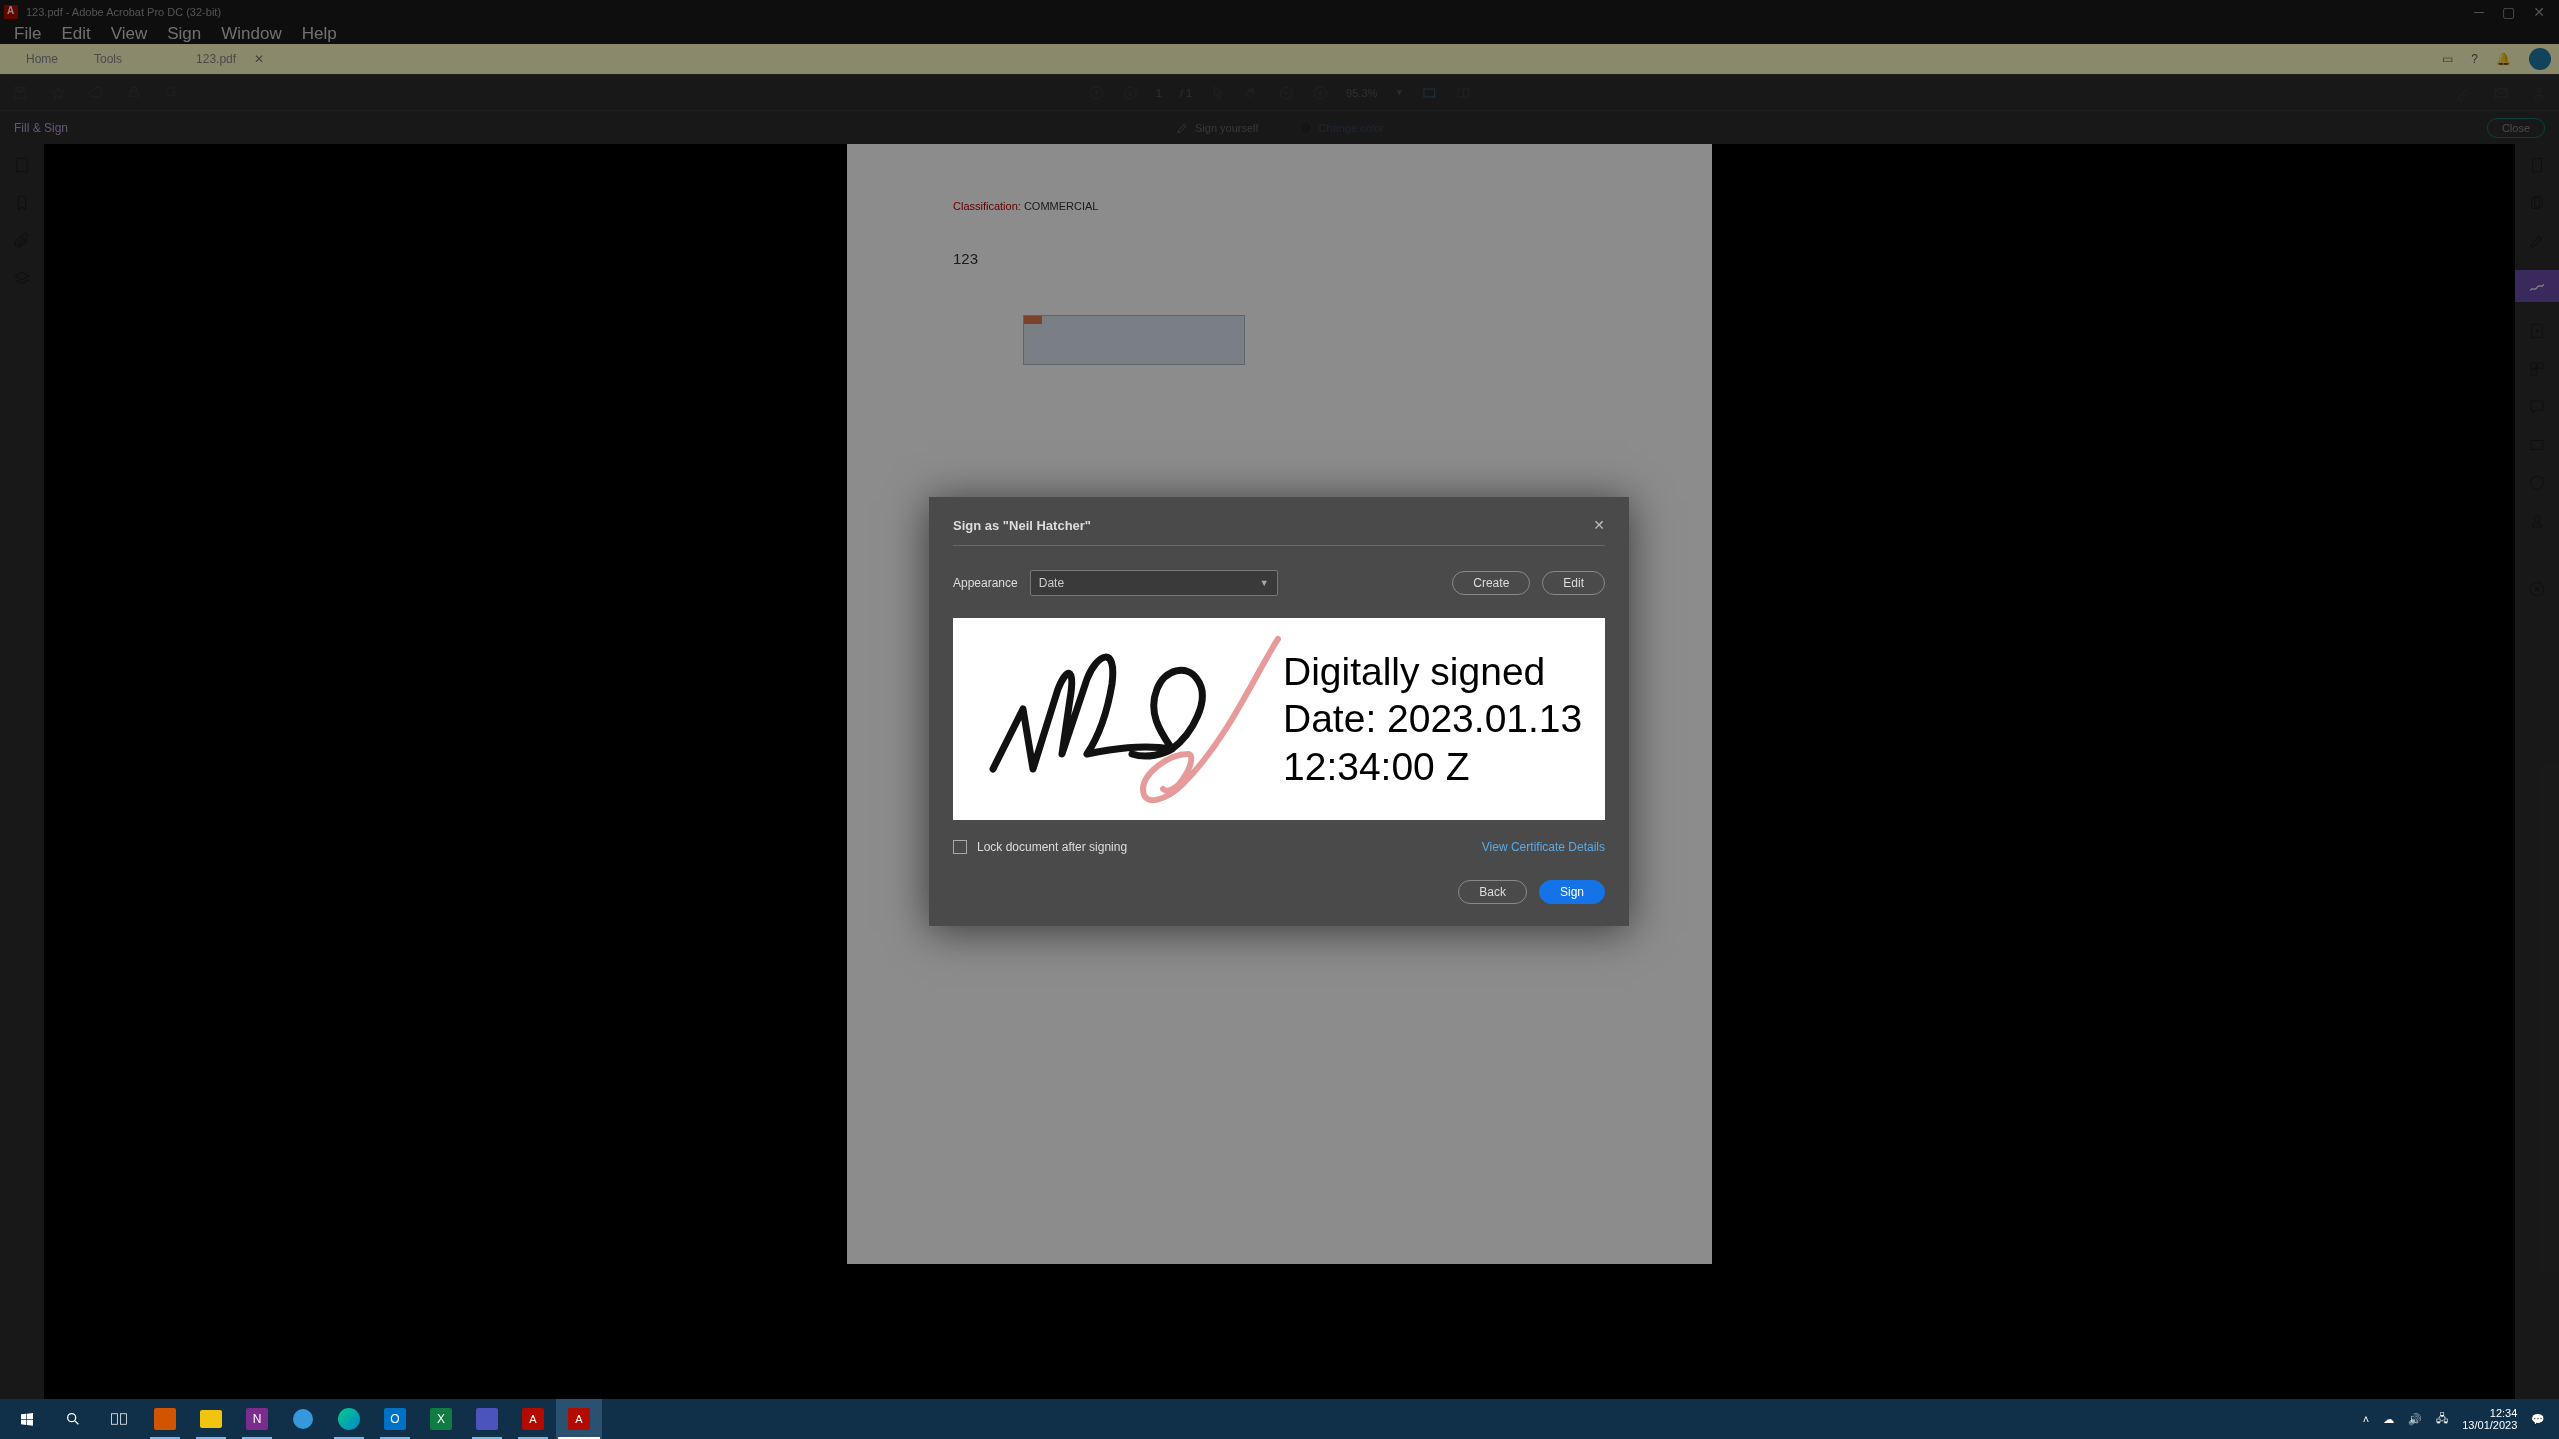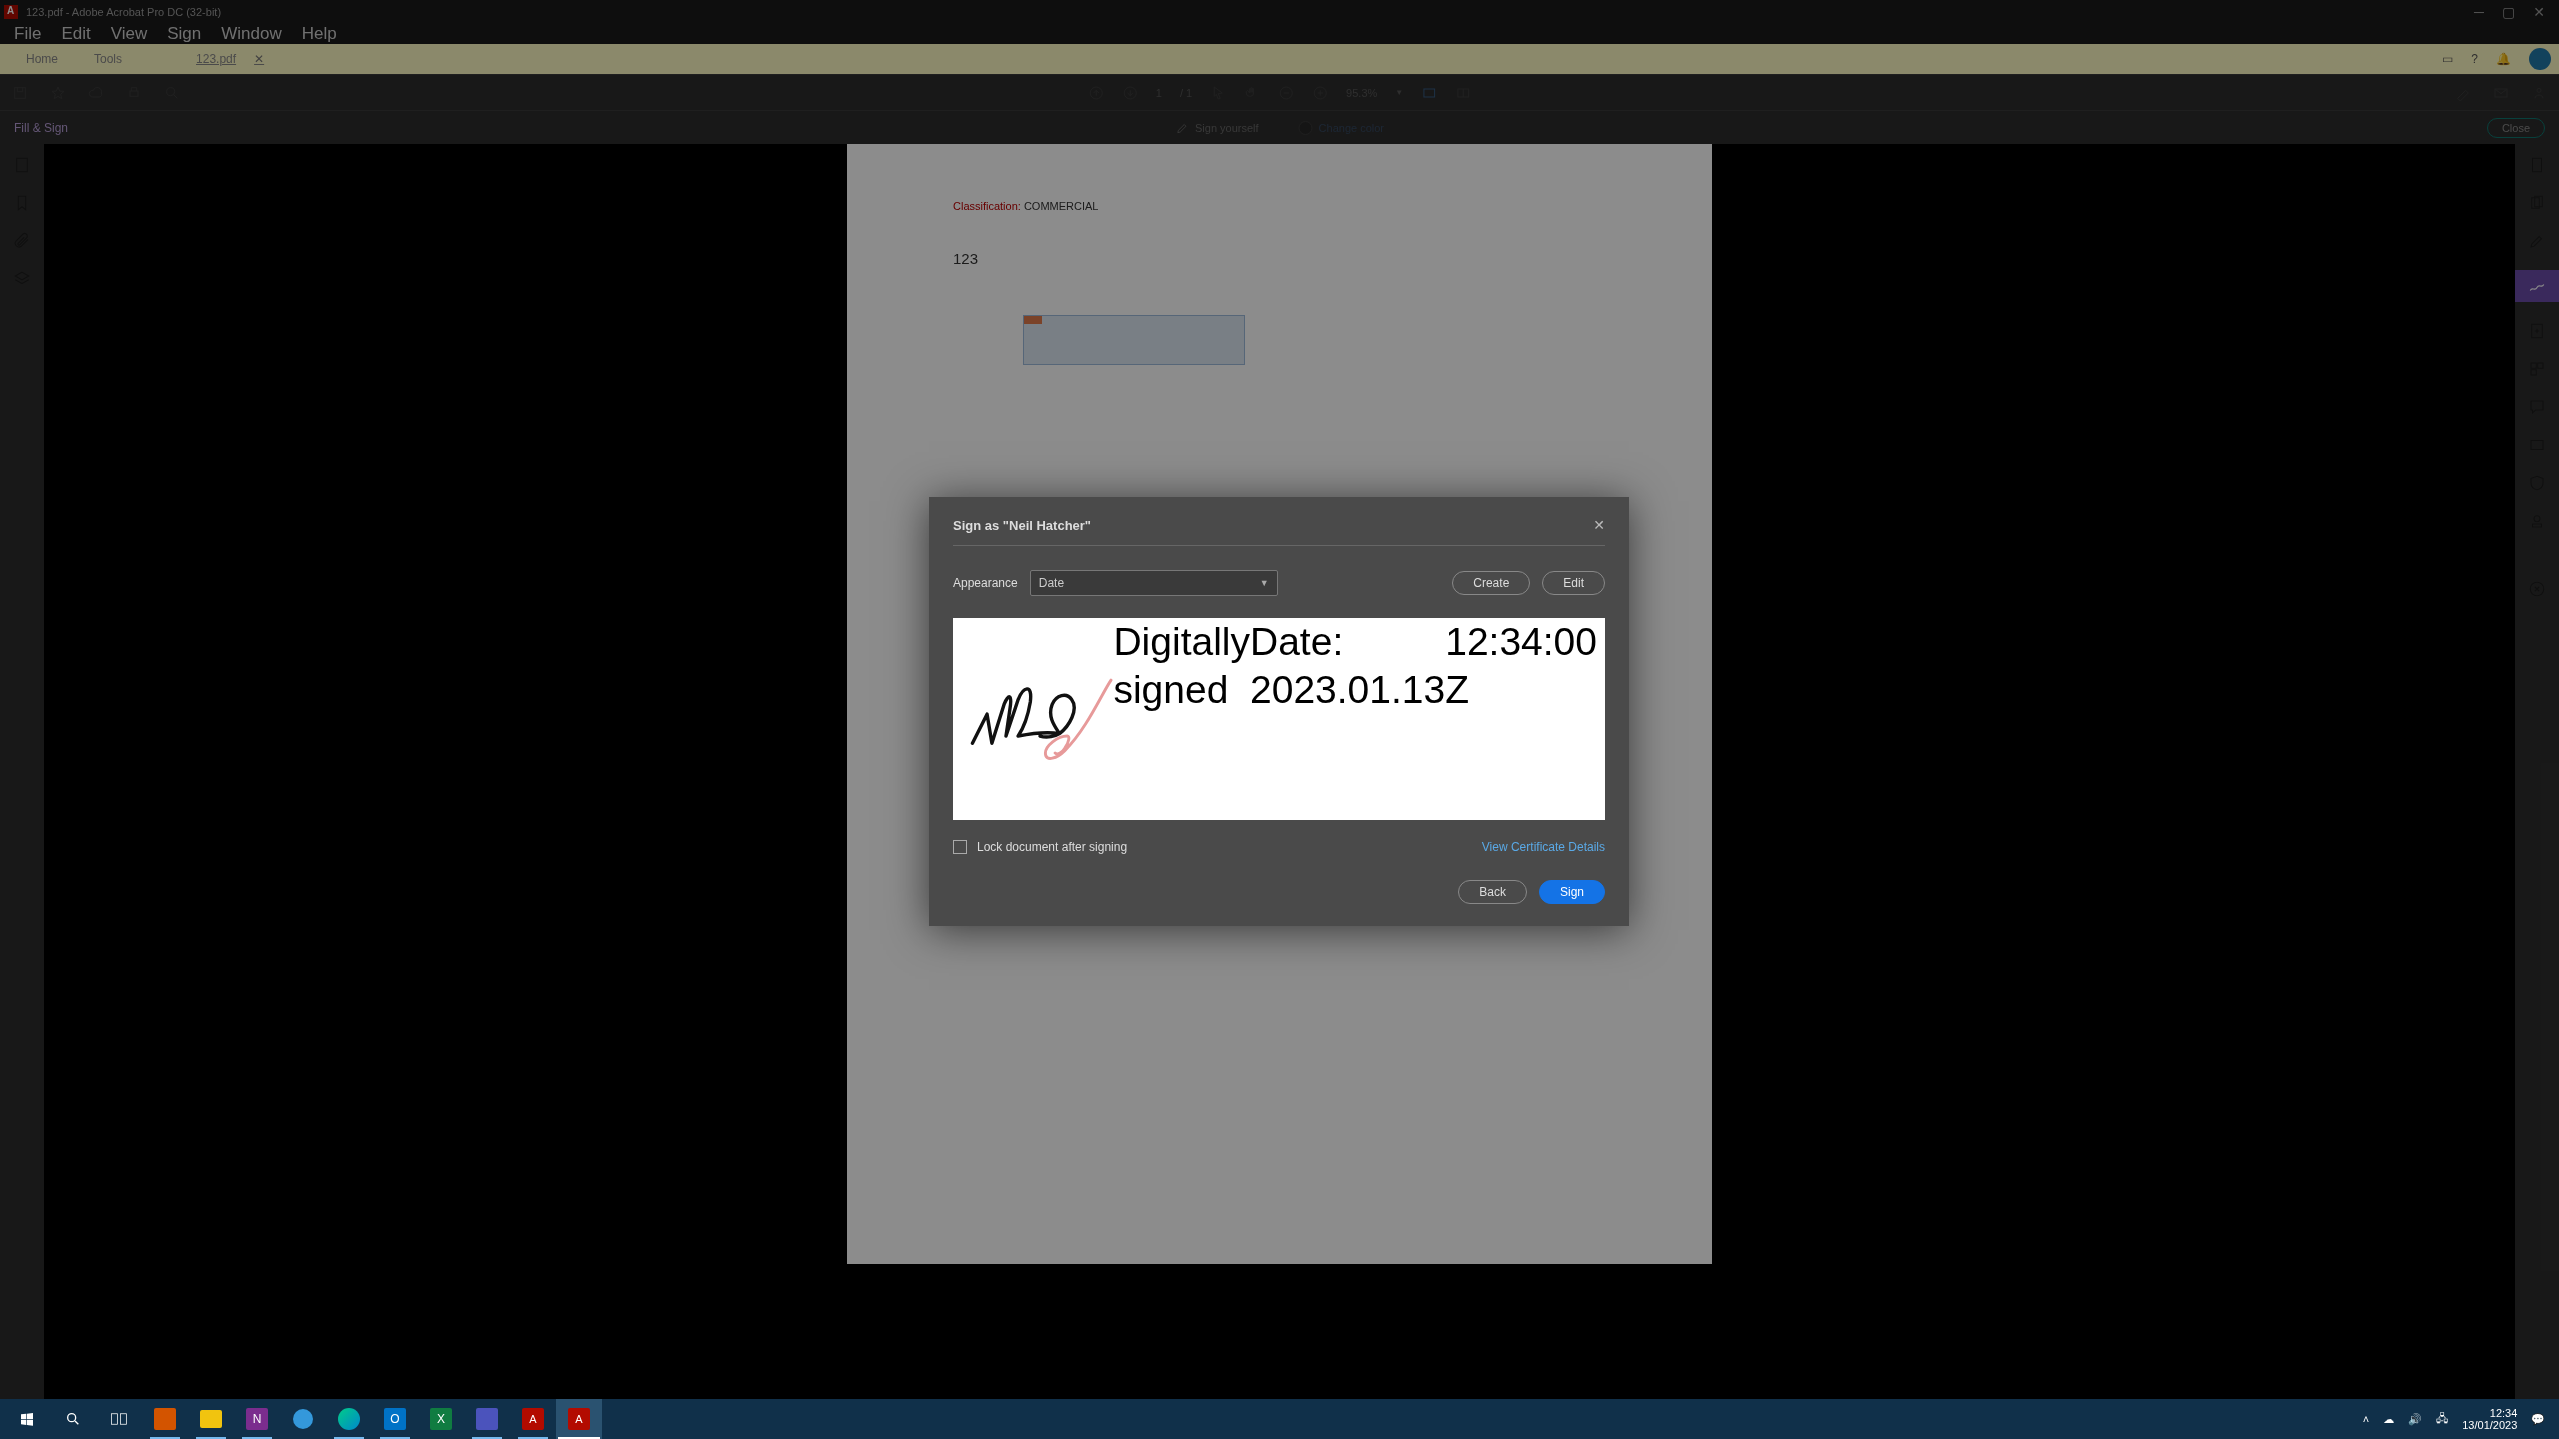--- a/index.html
+++ b/index.html
@@ -46,21 +46,21 @@
 
 .tabbar {
   background: #fef9c3;
   height: 30px;
   display: flex;
   align-items: center;
   padding: 0 8px;
   color: #888;
 }
 .tabbar .tab-btn { padding: 6px 18px; cursor: pointer; color: #888; }
-.tabbar .doc-tab { display: flex; align-items: center; padding: 0 16px; margin-left: 40px; text-decoration: underline; }
+.tabbar .doc-tab { display: flex; align-items: center; padding: 0 16px; margin-left: 40px; }
 .tabbar .doc-tab .tab-close { margin-left: 18px; color: #777; cursor: pointer; }
 .tabbar .right-icons { margin-left: auto; display: flex; gap: 18px; align-items: center; color: #555; }
 .tabbar .avatar { width: 22px; height: 22px; border-radius: 50%; background: #2178a8; }
 
 
 .toolbar {
   background: #2d2d2d;
   height: 36px;
   border-top: 1px solid #3a3a3a;
   display: flex;
@@ -179,21 +179,21 @@
 }
 .preview-sig {
   width: 330px;
   position: relative;
 }
 .preview-sig svg {
   position: absolute; inset: 0; width: 100%; height: 100%;
 }
 .preview-text {
   flex: 1;
-  display: flex; flex-direction: row; justify-content: flex-end;
+  display: flex; flex-direction: column; justify-content: center;
   padding-right: 8px;
 }
 .preview-text span {
   font-family: Arial, sans-serif;
   color: #000;
   font-size: 39px;
   line-height: 1.22;
   letter-spacing: 0;
 }
 .dlg-row2 { display: flex; align-items: center; margin-top: 20px; }

